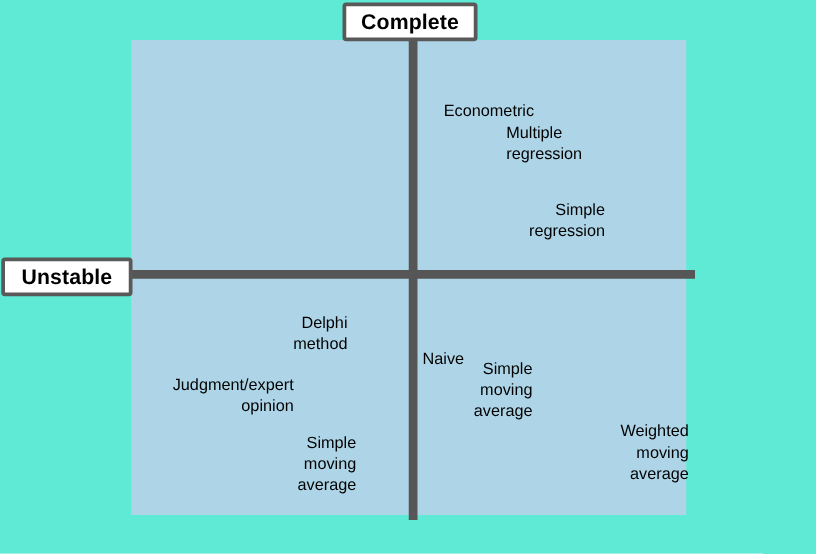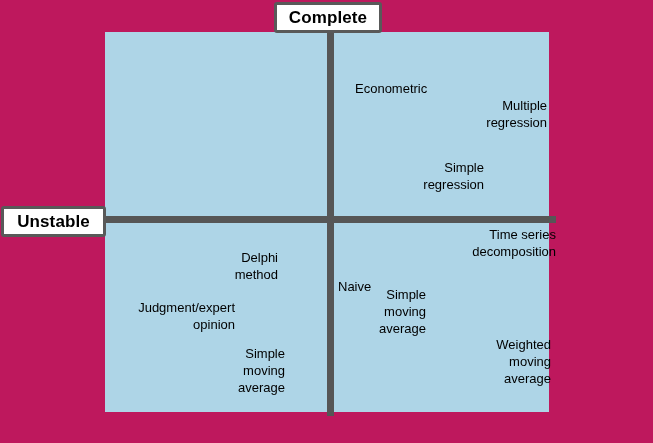--- a/index.html
+++ b/index.html
@@ -4,21 +4,21 @@
 <style>
   html, body {
     margin: 0;
     padding: 0;
     background: #ffffff;
   }
   #canvas {
     position: relative;
     width: 653px;
     height: 443px;
-    background: #be185d;
+    background: #5eead4;
     font-family: "Liberation Sans", sans-serif;
     overflow: hidden;
   }
   
   .quad-bg {
     position: absolute;
     left: 105px;
     top: 32px;
     width: 444px;
     height: 380px;
@@ -65,21 +65,21 @@
   
   .item {
     position: absolute;
     color: #000000;
     font-size: 13px;
     line-height: 17px;
     white-space: pre-line;
   }
   .ta-left   { text-align: left; }
   .ta-center { text-align: right; }
-  .ta-right  { text-align: right; }
+  .ta-right  { }
 </style>
 </head>
 <body>
 
 <div id="canvas">
 
   <div class="quad-bg"></div>
 
   <div class="axis-v"></div>
   <div class="axis-h"></div>
@@ -104,22 +104,20 @@
 
   <div class="item ta-center" style="left:110px; top:299px; width:125px;">Judgment/expert
 opinion</div>
 
   <div class="item ta-center" style="left:203px; top:345px; width:82px;">Simple
 moving
 average</div>
 
   <div class="item ta-left" style="left:338px; top:234px; width:90px;margin-top:44px;">Naive</div>
 
-  <div class="item ta-center" style="left:444px; top:226px; width:112px;">Time series
-decomposition</div>
 
 
   <div class="item ta-center" style="left:344px; top:286px; width:82px;">Simple
 moving
 average</div>
 
   <div class="item ta-center" style="left:469px; top:336px; width:82px;">Weighted
 moving
 average</div>
 

